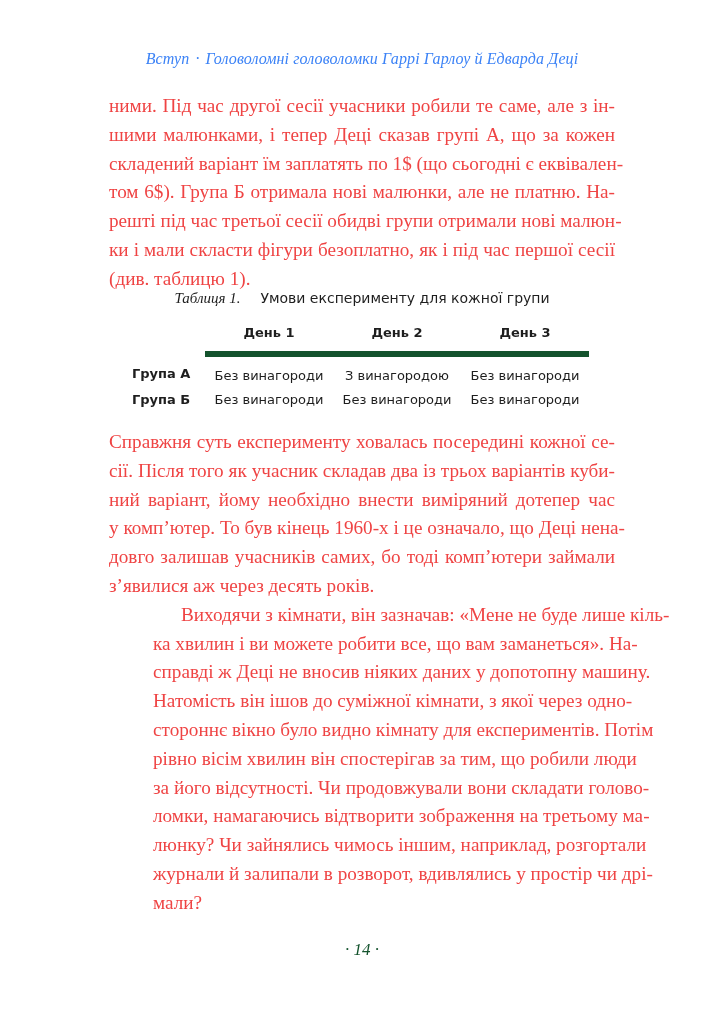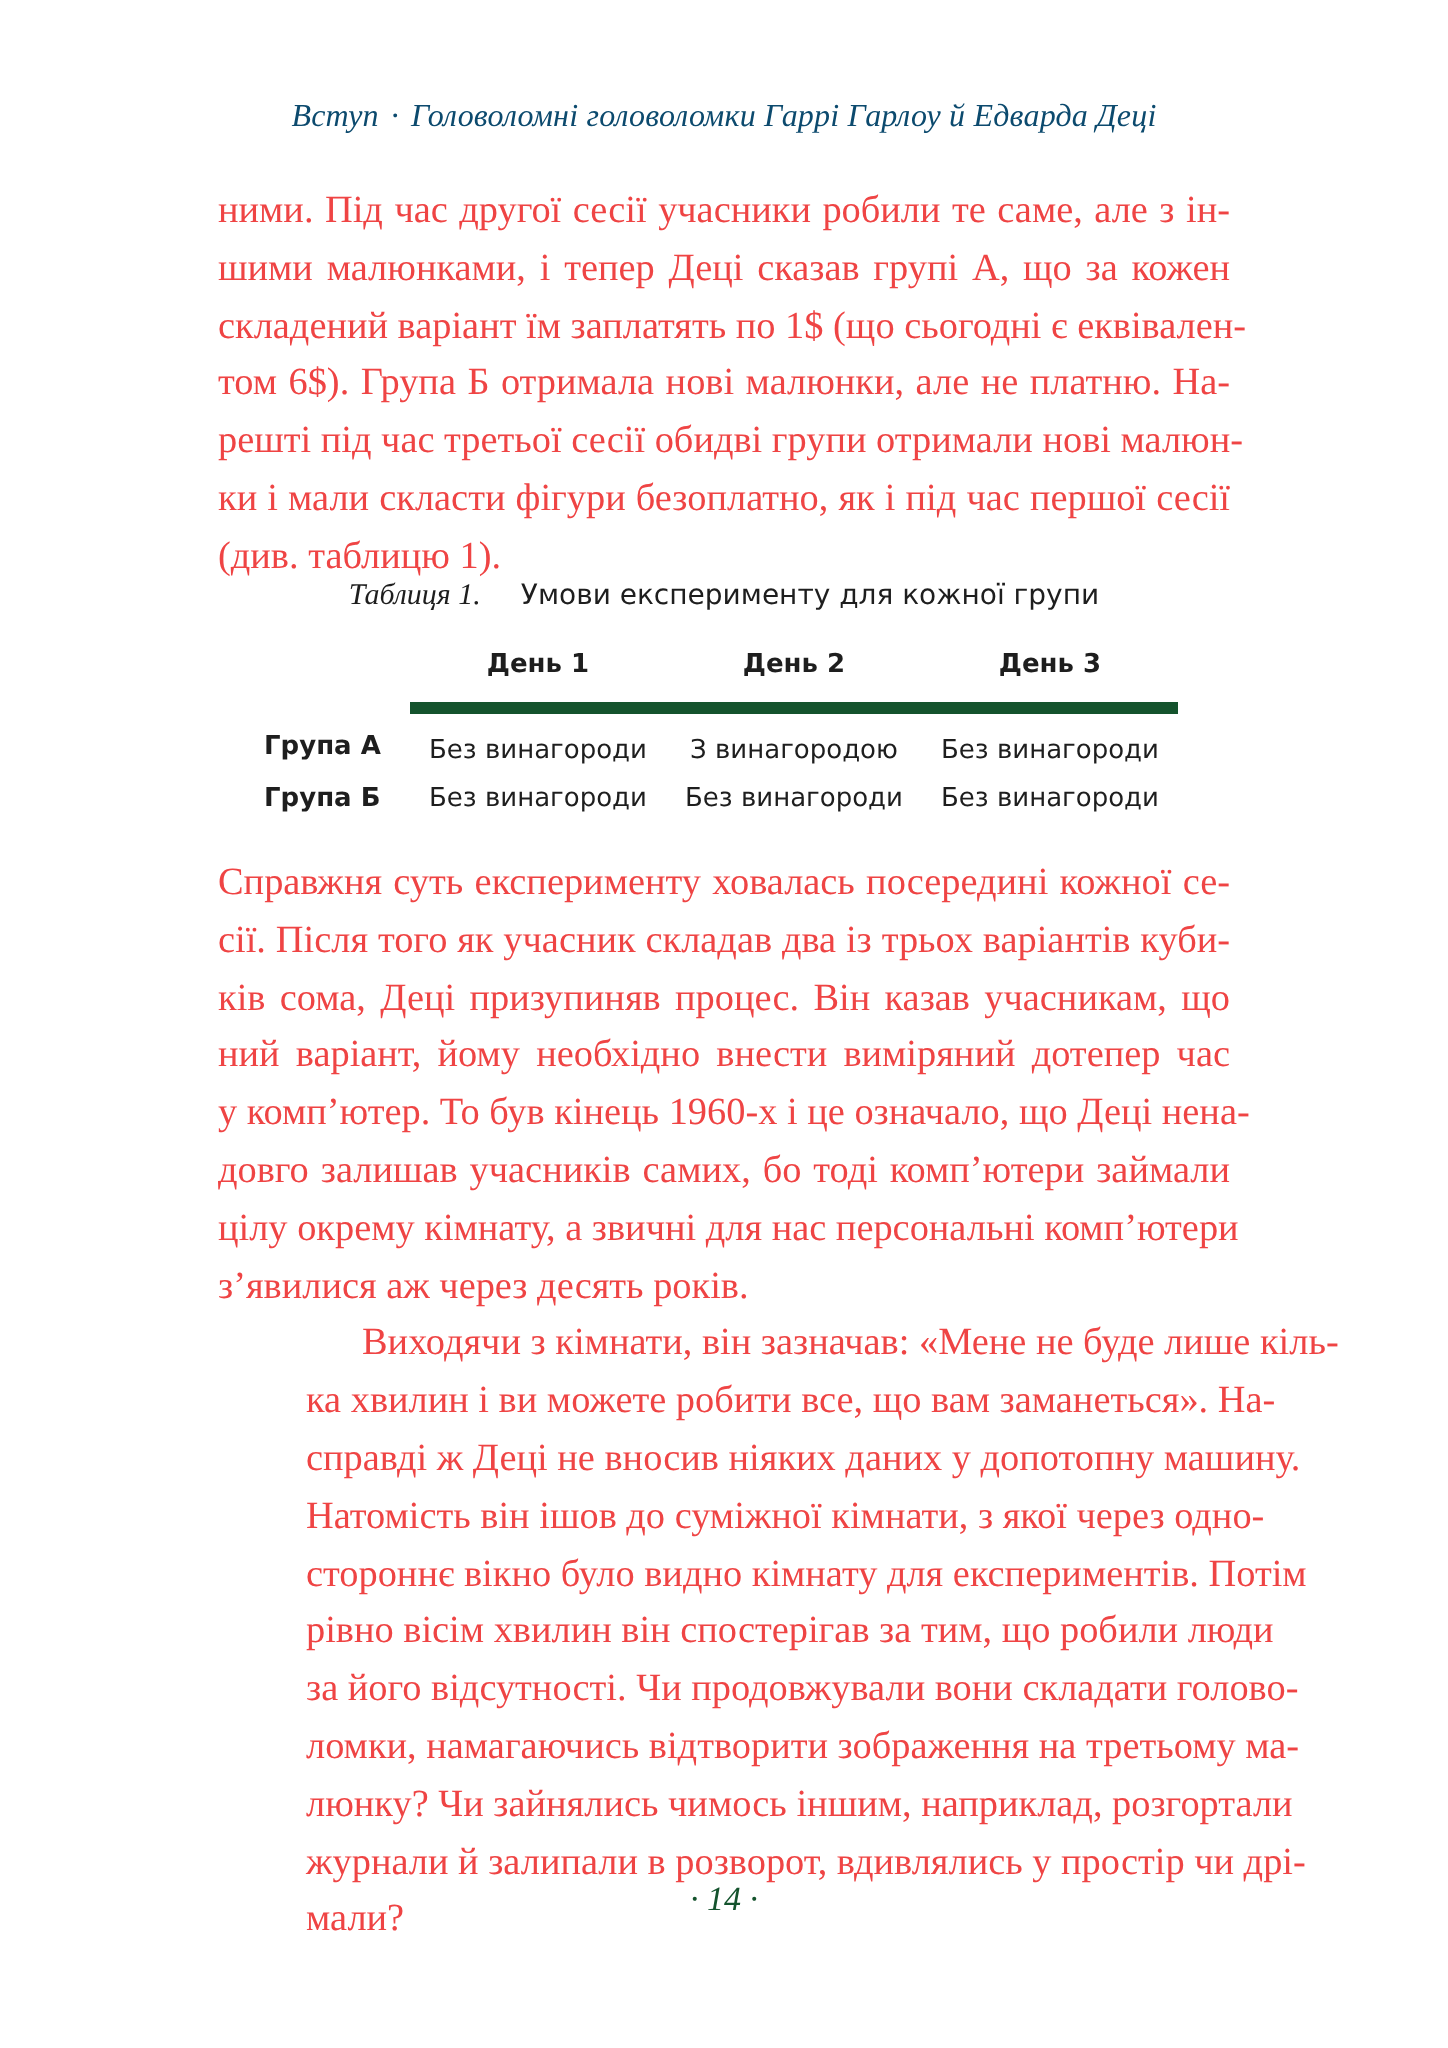--- a/index.html
+++ b/index.html
@@ -16,21 +16,21 @@
       font-family: "Liberation Serif", "DejaVu Serif", serif;
     }
     .running-head {
       position: absolute;
       top: 50px;
       left: 0;
       width: 724px;
       text-align: center;
       font-style: italic;
       font-size: 16px;
-      color: #0c4a6e;
+      color: #3b82f6;
       letter-spacing: 0.1px;
     }
     .running-head .sep {
       margin: 0 6px;
     }
     .text-block {
       position: absolute;
       left: 109px;
       width: 506px;
       font-size: 19.2px;
@@ -170,25 +170,23 @@
       <td>Без винагороди</td>
       <td>Без винагороди</td>
     </tr>
   </tbody>
 </table>
 
 <div class="text-block" id="block2">
   <p>
     <span class="line">Справжня суть експерименту ховалась посередині кожної се-</span>
     <span class="line">сії. Після того як учасник складав два із трьох варіантів куби-</span>
-    <span class="line">ків сома, Деці призупиняв процес. Він казав учасникам, що</span>
     <span class="line">ний варіант, йому необхідно внести виміряний дотепер час</span>
     <span class="line">у комп’ютер. То був кінець 1960-х і це означало, що Деці нена-</span>
     <span class="line">довго залишав учасників самих, бо тоді комп’ютери займали</span>
-    <span class="line">цілу окрему кімнату, а звичні для нас персональні комп’ютери</span>
     <span class="line last">з’явилися аж через десять років.</span>
   </p>
   <p class="indent">
     <span class="line" style="text-indent:28px;">Виходячи з кімнати, він зазначав: «Мене не буде лише кіль-</span>
     <span class="line" style="text-indent:0;">ка хвилин і ви можете робити все, що вам заманеться». На-</span>
     <span class="line" style="text-indent:0;">справді ж Деці не вносив ніяких даних у допотопну машину.</span>
     <span class="line" style="text-indent:0;">Натомість він ішов до суміжної кімнати, з якої через одно-</span>
     <span class="line" style="text-indent:0;">стороннє вікно було видно кімнату для експериментів. Потім</span>
     <span class="line" style="text-indent:0;">рівно вісім хвилин він спостерігав за тим, що робили люди</span>
     <span class="line" style="text-indent:0;">за його відсутності. Чи продовжували вони складати голово-</span>

